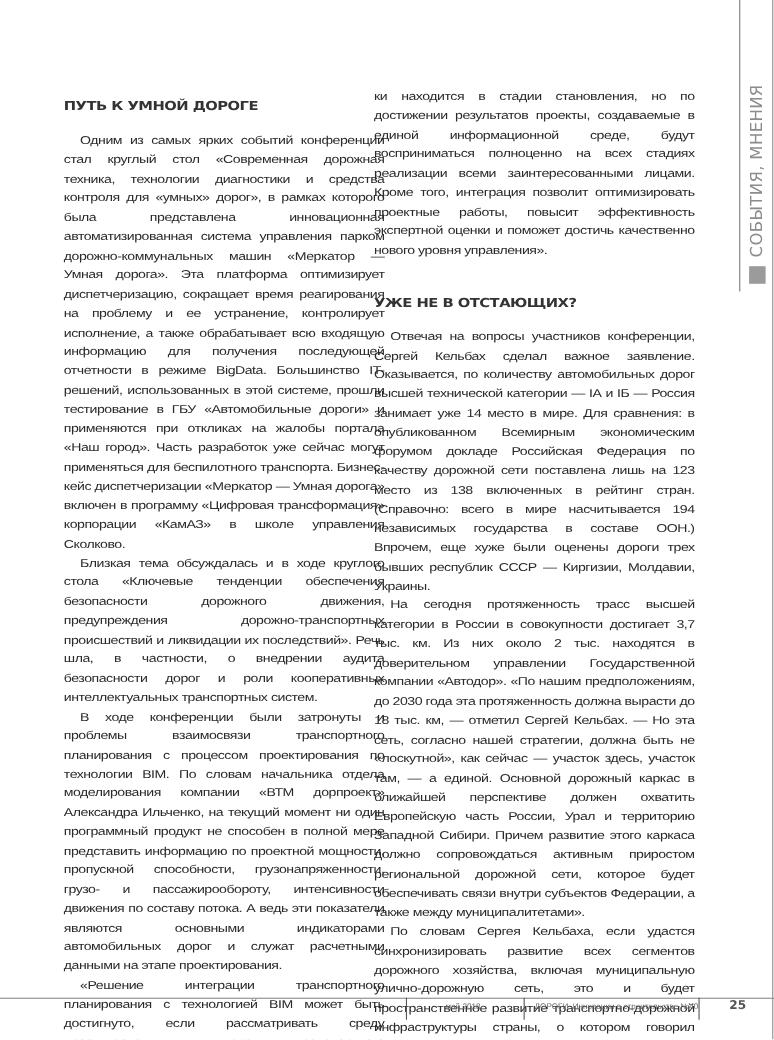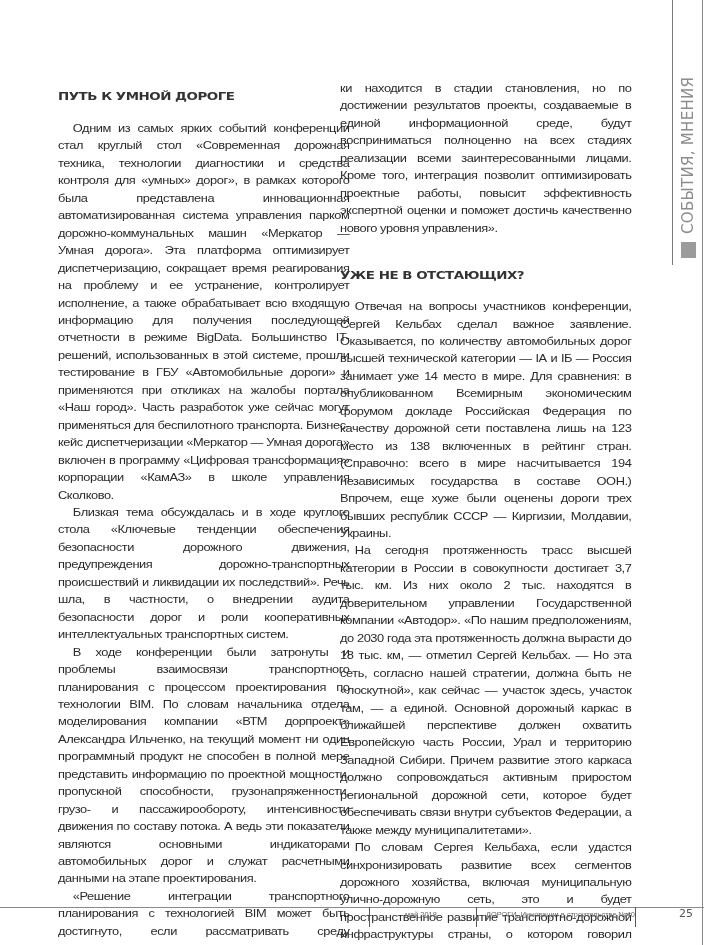--- a/index.html
+++ b/index.html
@@ -39,21 +39,21 @@
     letter-spacing: 0.3px;
   }
   .section-tab .square {
     position: absolute; left: 3px; top: 182px; width: 15px; height: 16px; background: #9b9b9b;
   }
   .footer-rule { position: absolute; left: 0; top: 907px; width: 704px; height: 1px; background: #8a8a8a; }
   .footer-sep { position: absolute; top: 907px; width: 1px; height: 20px; background: #555; }
   .footer-text {
     position: absolute; top: 910px; font-family: "Liberation Sans", sans-serif; font-size: 7.4px; color: #666; white-space: nowrap;
   }
-  .footer-page { position: absolute; top: 907px; left: 663px; font-family: "DejaVu Sans", sans-serif; font-weight: normal; font-size: 11px; color: #555; margin-left: 16px; }
+  .footer-page { position: absolute; top: 907px; left: 663px; font-family: "DejaVu Sans", sans-serif; font-weight: bold; font-size: 11px; color: #555; }
 </style>
 </head>
 <body>
 
 <div class="page">
 
   <div class="right-edge-rule"></div>
   <div class="sidebar-rule"></div>
 
   <div class="section-tab">

